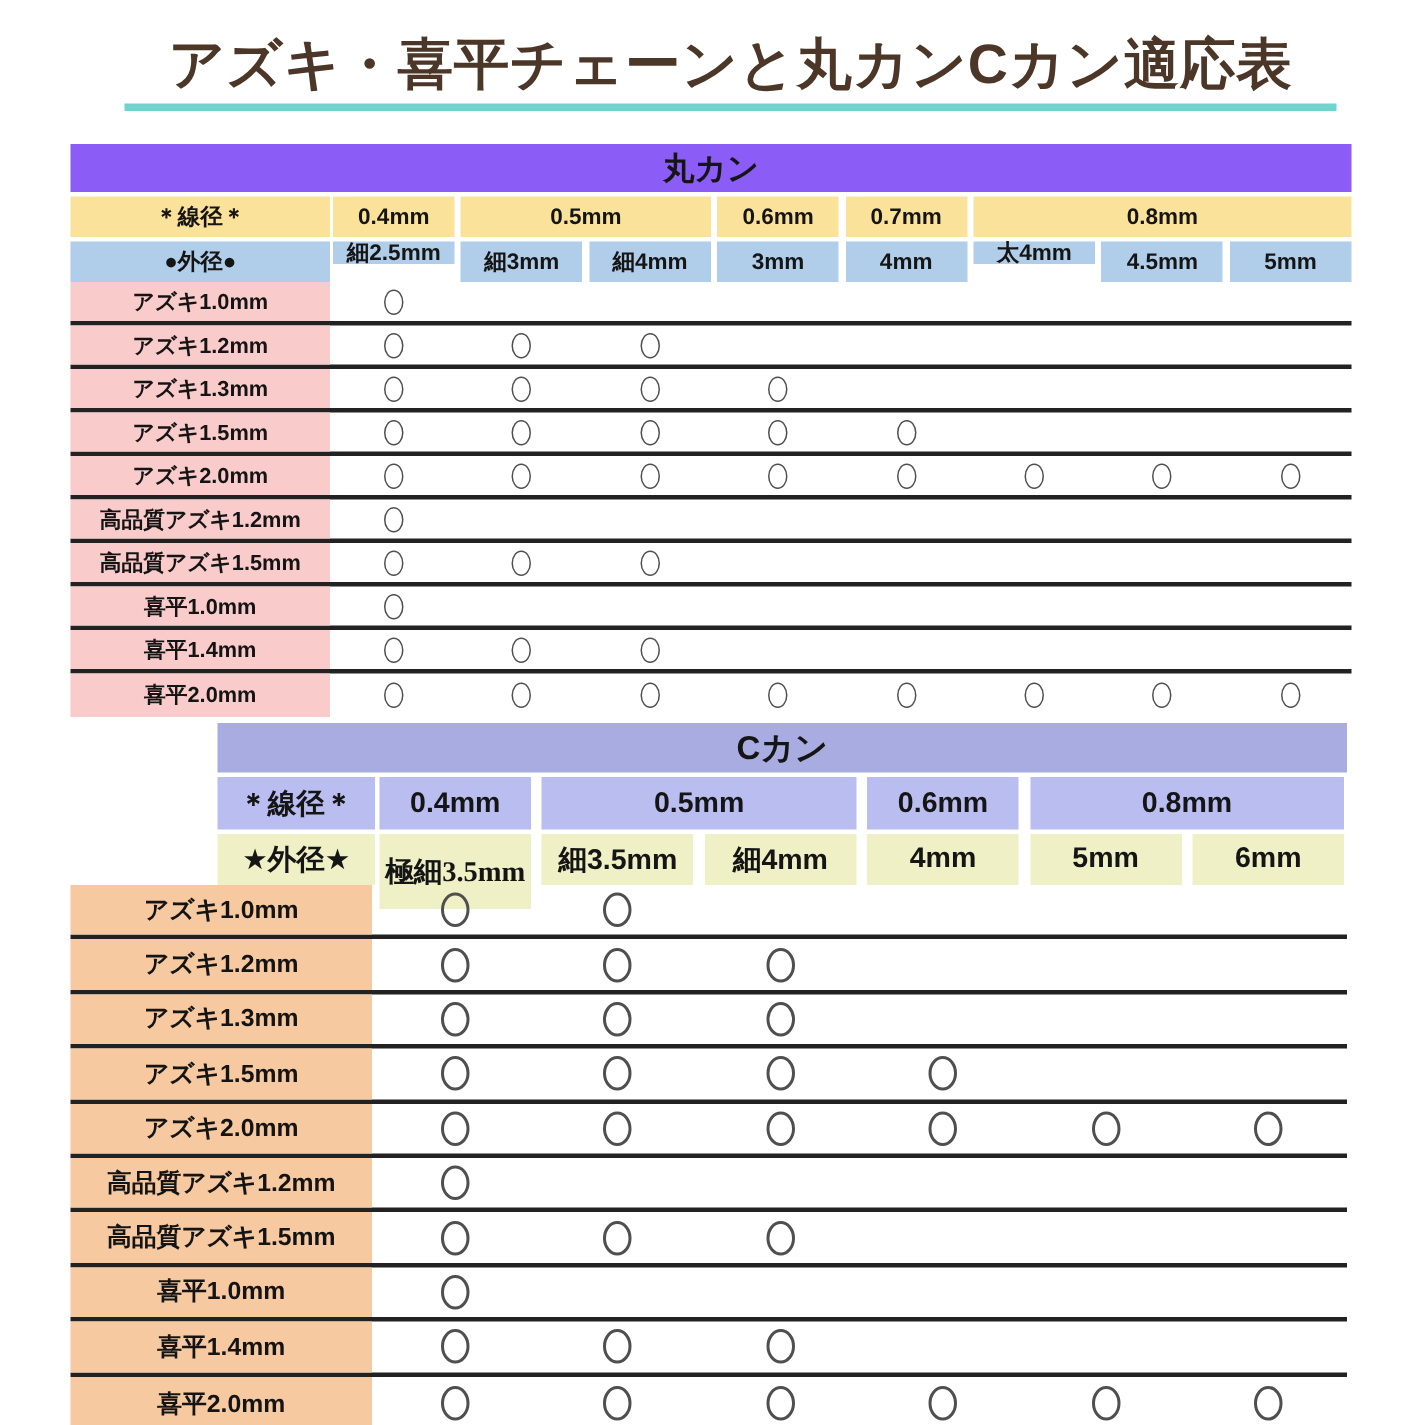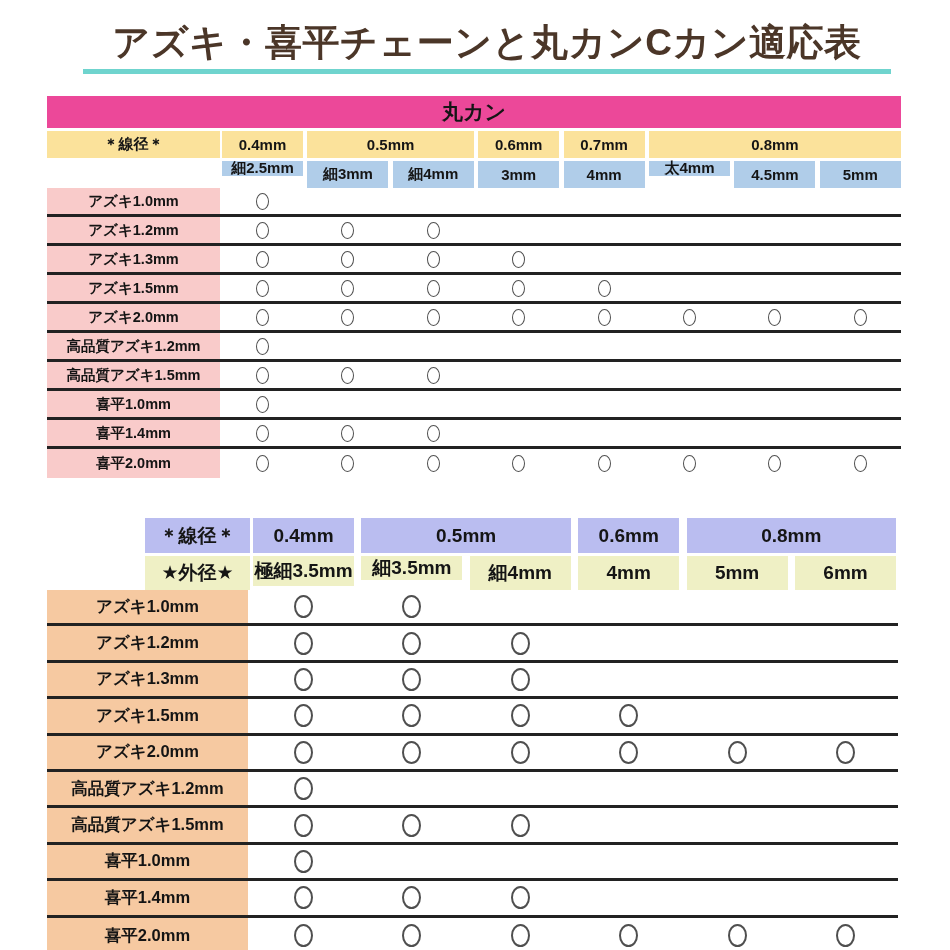--- a/index.html
+++ b/index.html
@@ -17,21 +17,21 @@
     white-space:nowrap;
   }
   .tbl{position:absolute;left:47px;}
   #t1{top:96px;width:854px;height:382px;}
   #t2{top:482px;width:851px;height:468px;}
   .abs{position:absolute;box-sizing:border-box;}
   .hcell{
     display:flex;align-items:center;justify-content:center;
     font-weight:bold;color:#151515;box-sizing:border-box;
   }
-  .t1-title{background:#ec4899;font-size:21px;}
+  .t1-title{background:#8b5cf6;font-size:21px;}
   .t1-wire{background:#fbe29b;font-size:15px;}
   .t1-outer{background:#b0cde9;font-size:15px;}
   .t2-title{background:#a9ace0;font-size:22px;}
   .t2-wire{background:#babdf0;font-size:19px;}
   .t2-outer{background:#eff0c5;font-size:19px;}
   .body-rows{position:absolute;left:0;}
   .trow{position:relative;box-sizing:border-box;border-bottom:3px solid #222222;}
   .trow:last-child{border-bottom:none;}
   .rlabel{
     position:absolute;left:0;top:0;bottom:0;
@@ -56,20 +56,21 @@
 <div id="t1" class="tbl">
   <div class="abs hcell t1-title" style="left:0;top:0;width:854px;height:32px;">丸カン</div>
   <div class="abs hcell t1-wire" style="left:0;top:35px;width:173px;height:27px;">＊線径＊</div>
   <div id="t1-wire-cells">
       <div class="abs hcell t1-wire" style="left: 175px; top: 35px; width: 81px; height: 27px;">0.4mm</div>
       <div class="abs hcell t1-wire" style="left: 260.4px; top: 35px; width: 166.4px; height: 27px;">0.5mm</div>
       <div class="abs hcell t1-wire" style="left: 431.2px; top: 35px; width: 81px; height: 27px;">0.6mm</div>
       <div class="abs hcell t1-wire" style="left: 516.6px; top: 35px; width: 81px; height: 27px;">0.7mm</div>
       <div class="abs hcell t1-wire" style="left: 602px; top: 35px; width: 251.8px; height: 27px;">0.8mm</div>
     </div>
+  <div class="abs hcell t1-outer" style="left:0;top:65px;width:173px;height:27px;">●外径●</div>
   <div id="t1-outer-cells">
       <div class="abs hcell t1-outer" style="left: 175px; top: 65px; width: 81px; height: 15px;">細2.5mm</div>
       <div class="abs hcell t1-outer" style="left: 260.4px; top: 65px; width: 81px; height: 27px;">細3mm</div>
       <div class="abs hcell t1-outer" style="left: 345.8px; top: 65px; width: 81px; height: 27px;">細4mm</div>
       <div class="abs hcell t1-outer" style="left: 431.2px; top: 65px; width: 81px; height: 27px;">3mm</div>
       <div class="abs hcell t1-outer" style="left: 516.6px; top: 65px; width: 81px; height: 27px;">4mm</div>
       <div class="abs hcell t1-outer" style="left: 602px; top: 65px; width: 81px; height: 15px;">太4mm</div>
       <div class="abs hcell t1-outer" style="left: 687.4px; top: 65px; width: 81px; height: 27px; text-align: center;">4.5mm</div>
       <div class="abs hcell t1-outer" style="left: 772.8px; top: 65px; width: 81px; height: 27px;">5mm</div>
     </div>
@@ -255,31 +256,32 @@
           <span class="circ"></span>
         </div>
         <div class="mcell" style="left: 772.8px; width: 81px;">
           <span class="circ"></span>
         </div>
       </div>
     </div>
 </div>
 
 <div id="t2" class="tbl">
+  <div class="abs hcell t2-title" style="left:98px;top:0;width:753px;height:33px;">Cカン</div>
   <div class="abs hcell t2-wire" style="left:98px;top:36px;width:105px;height:35px;">＊線径＊</div>
   <div id="t2-wire-cells">
       <div class="abs hcell t2-wire" style="left: 206px; top: 36px; width: 101px; height: 35px;">0.4mm</div>
       <div class="abs hcell t2-wire" style="left: 314.4px; top: 36px; width: 209.4px; height: 35px;">0.5mm</div>
       <div class="abs hcell t2-wire" style="left: 531.2px; top: 36px; width: 101px; height: 35px;">0.6mm</div>
       <div class="abs hcell t2-wire" style="left: 639.6px; top: 36px; width: 209.4px; height: 35px;">0.8mm</div>
     </div>
   <div class="abs hcell t2-outer" style="left:98px;top:74px;width:105px;height:34px;">★外径★</div>
   <div id="t2-outer-cells">
-      <div class="abs hcell t2-outer" style="left: 206px; top: 74px; width: 101px; height: 30px;">極細3.5mm</div>
-      <div class="abs hcell t2-outer" style="left: 314.4px; top: 74px; width: 101px; height: 24px;">細3.5mm</div>
+      <div class="abs hcell t2-outer" style="left: 206px; top: 74px; width: 101px; height: 50px; font-family: Liberation Serif, serif;">極細3.5mm</div>
+      <div class="abs hcell t2-outer" style="left: 314.4px; top: 74px; width: 101px; height: 34px;">細3.5mm</div>
       <div class="abs hcell t2-outer" style="left: 422.8px; top: 74px; width: 101px; height: 34px;">細4mm</div>
       <div class="abs hcell t2-outer" style="left: 531.2px; top: 74px; width: 101px; height: 34px;">4mm</div>
       <div class="abs hcell t2-outer" style="left: 639.6px; top: 74px; width: 101px; height: 34px;">5mm</div>
       <div class="abs hcell t2-outer" style="left: 748px; top: 74px; width: 101px; height: 34px;">6mm</div>
     </div>
   <div id="t2-body" class="body-rows" style="top:108px;width:851px;">
       <div class="trow" style="height: 36.4px;">
         <div class="rlabel" style="width: 201px;">アズキ1.0mm</div>
         <div class="mcell" style="left: 206px; width: 101px;">
           <span class="circ"></span>

